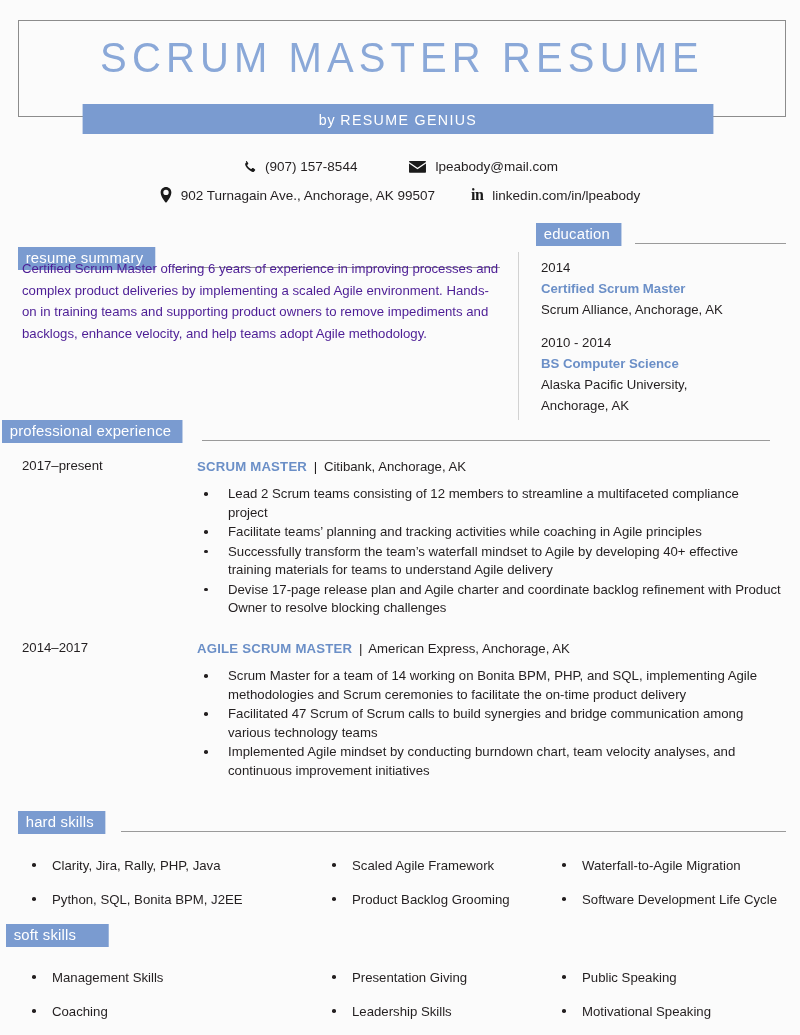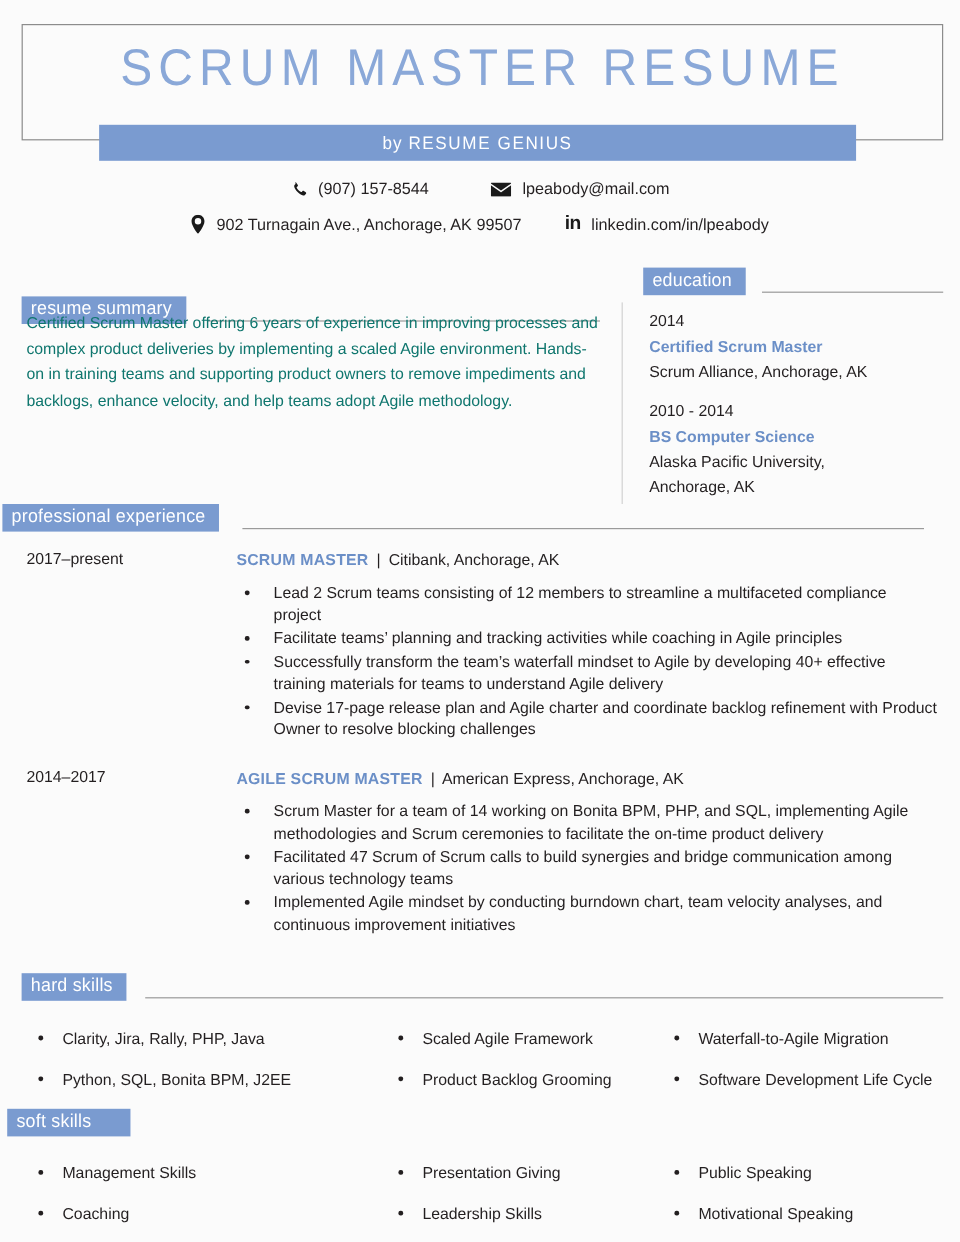--- a/index.html
+++ b/index.html
@@ -73,21 +73,21 @@
   
   .contact {
     position: absolute;
     left: 0;
     top: 150px;
     width: 800px;
   }
   .contact-row {
     display: flex;
     justify-content: center;
-    align-items: flex-start;
+    align-items: flex-end;
     font-size: 13.5px;
     color: #231f20;
     height: 24px;
   }
   .contact-row.second { margin-top: 5px; }
   .contact-item {
     display: flex;
     align-items: center;
     white-space: nowrap;
   }
@@ -95,21 +95,21 @@
   .c-gap-2 { width: 36px; }
   .contact-item .ci {
     display: inline-flex;
     align-items: center;
     justify-content: center;
     margin-right: 9px;
     color: #1a1a1a;
   }
   .contact-item svg { display: block; }
   .li-mark {
-    font-family: Liberation Sans, sans-serif;
+    font-family: Liberation Serif, serif;
     font-weight: bold;
     font-size: 16px;
     letter-spacing: -0.5px;
     line-height: 1;
     color: #1a1a1a;
   }
 
   
   .sec-head {
     position: absolute;
@@ -136,21 +136,21 @@
   }
 
   
   .summary-text {
     position: absolute;
     left: 22px;
     top: 258px;
     width: 478px;
     font-size: 13.2px;
     line-height: 21.5px;
-    color: #0f766e;
+    color: #4c1d95;
   }
   .col-divider {
     position: absolute;
     left: 518px;
     top: 252px;
     width: 1px;
     height: 168px;
     background: #d2d2d2;
   }
   .edu-list {

